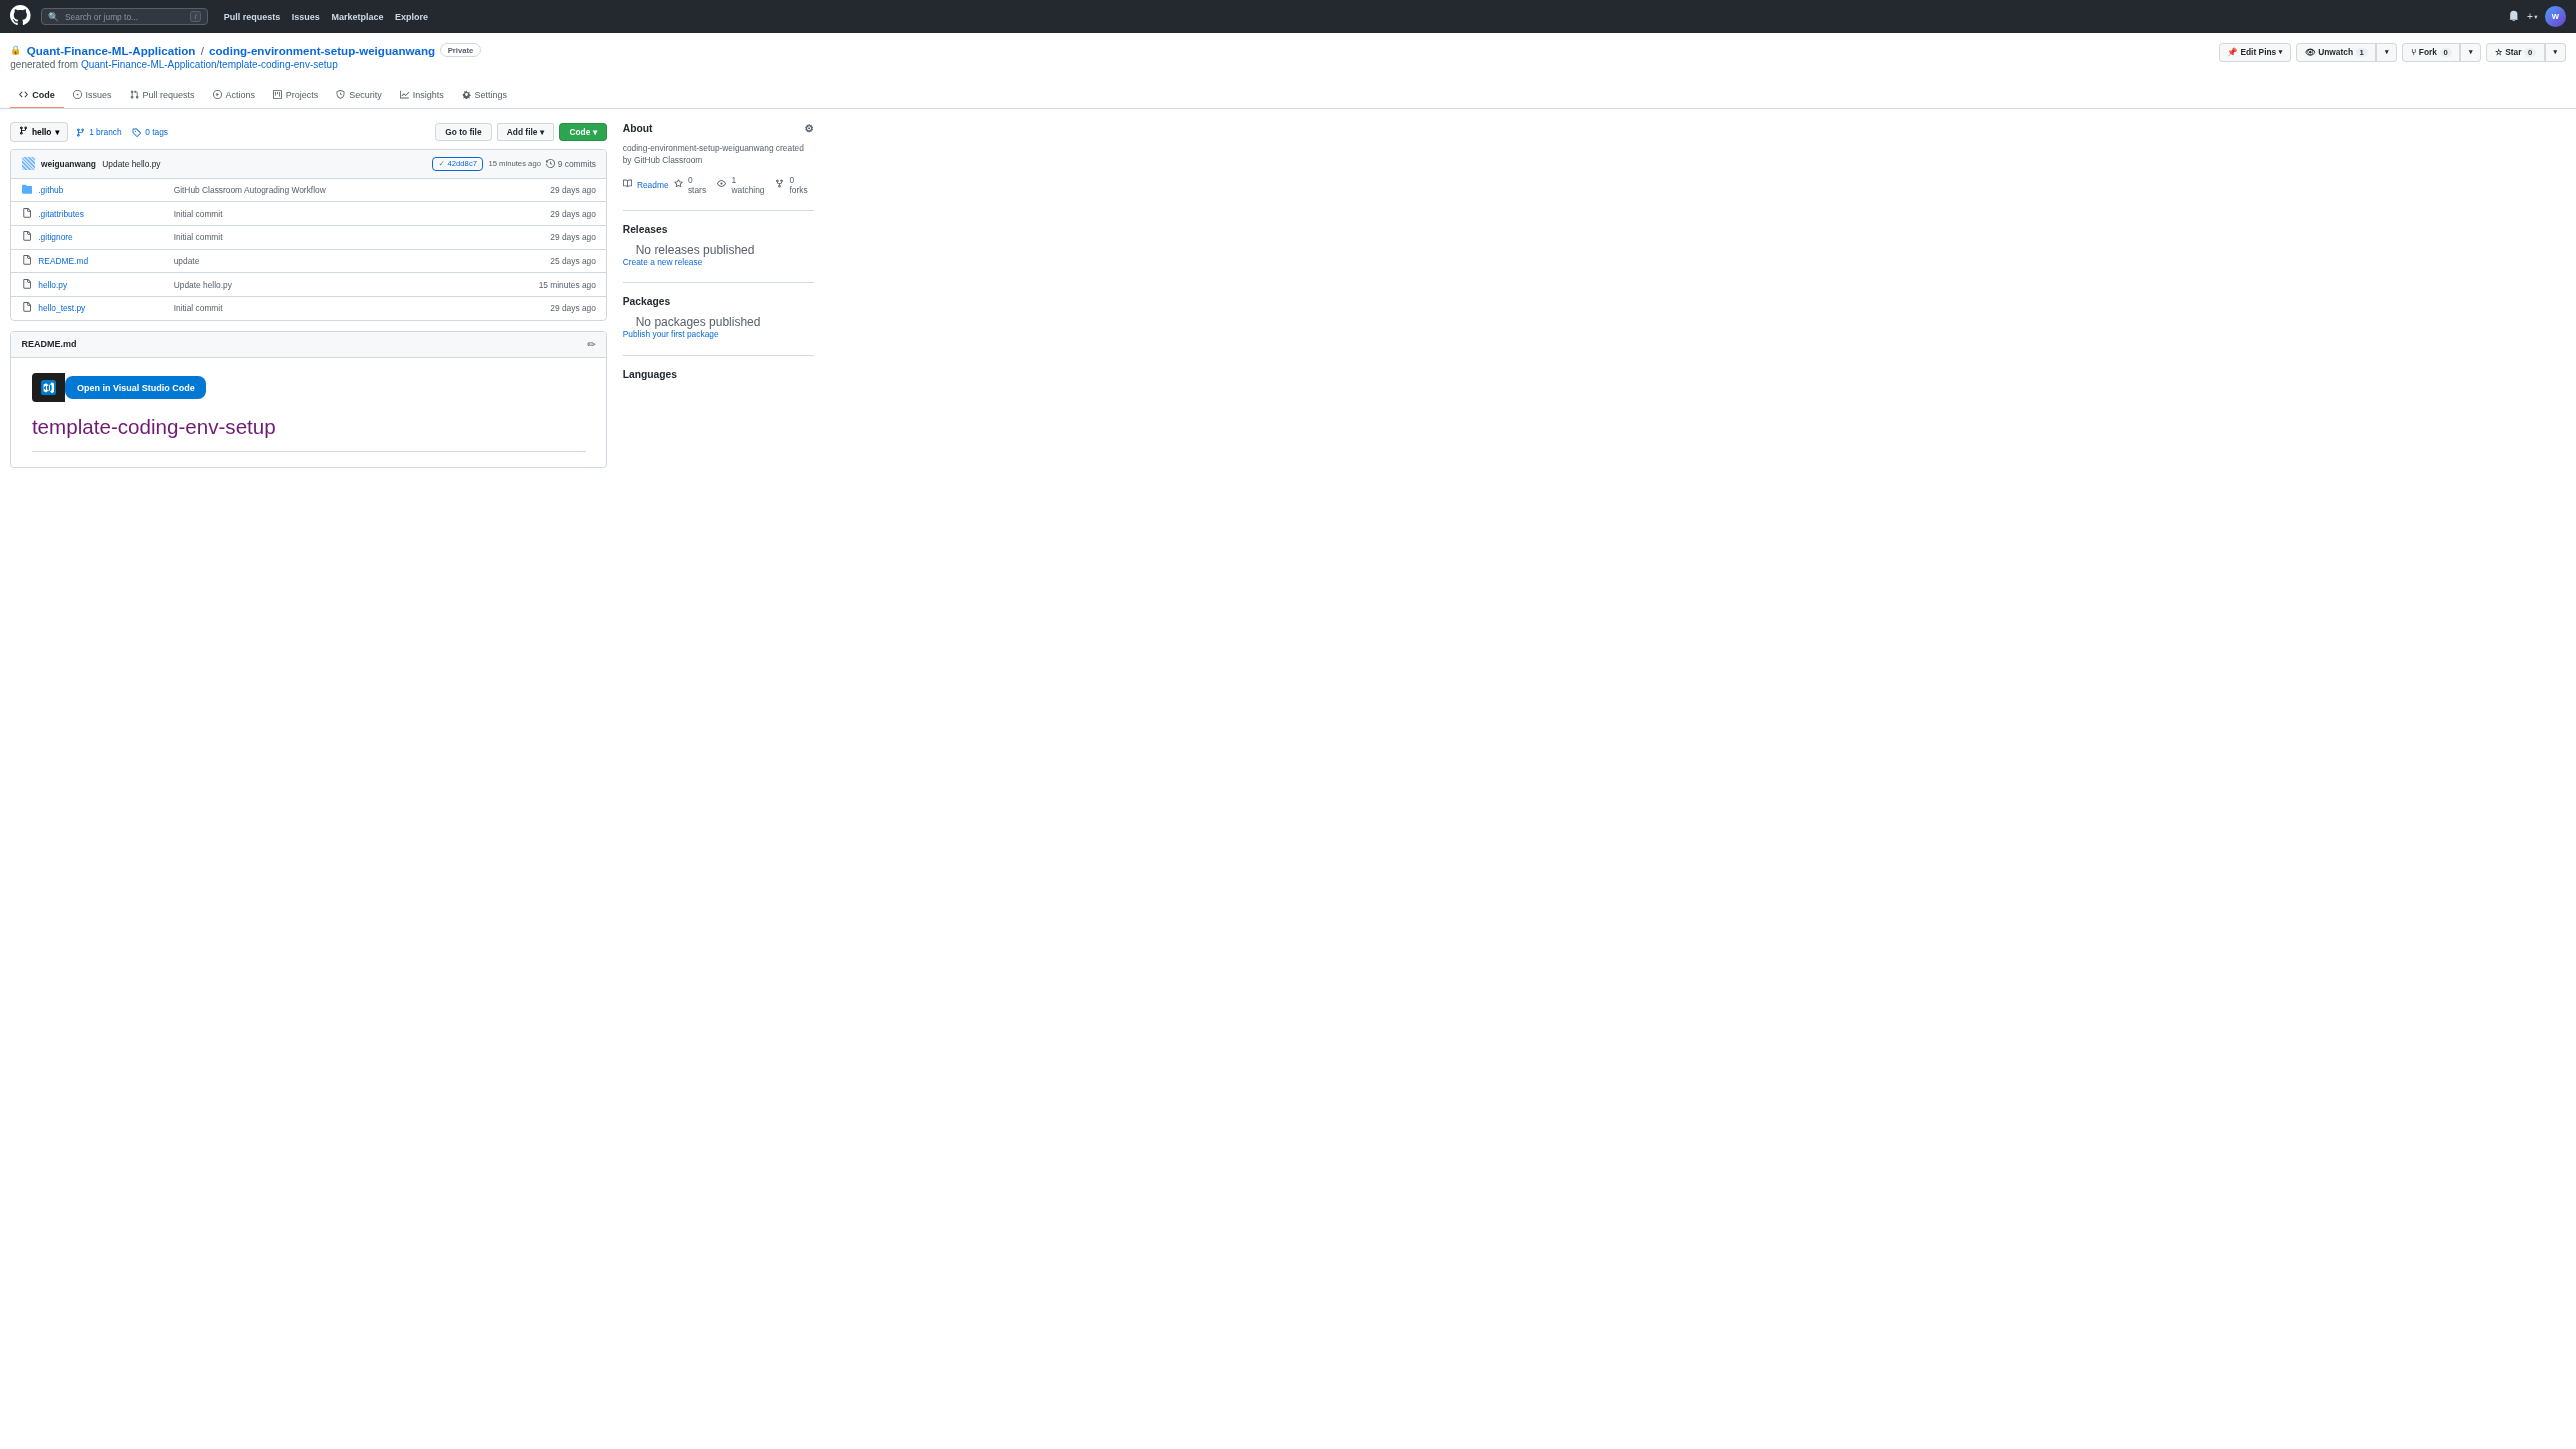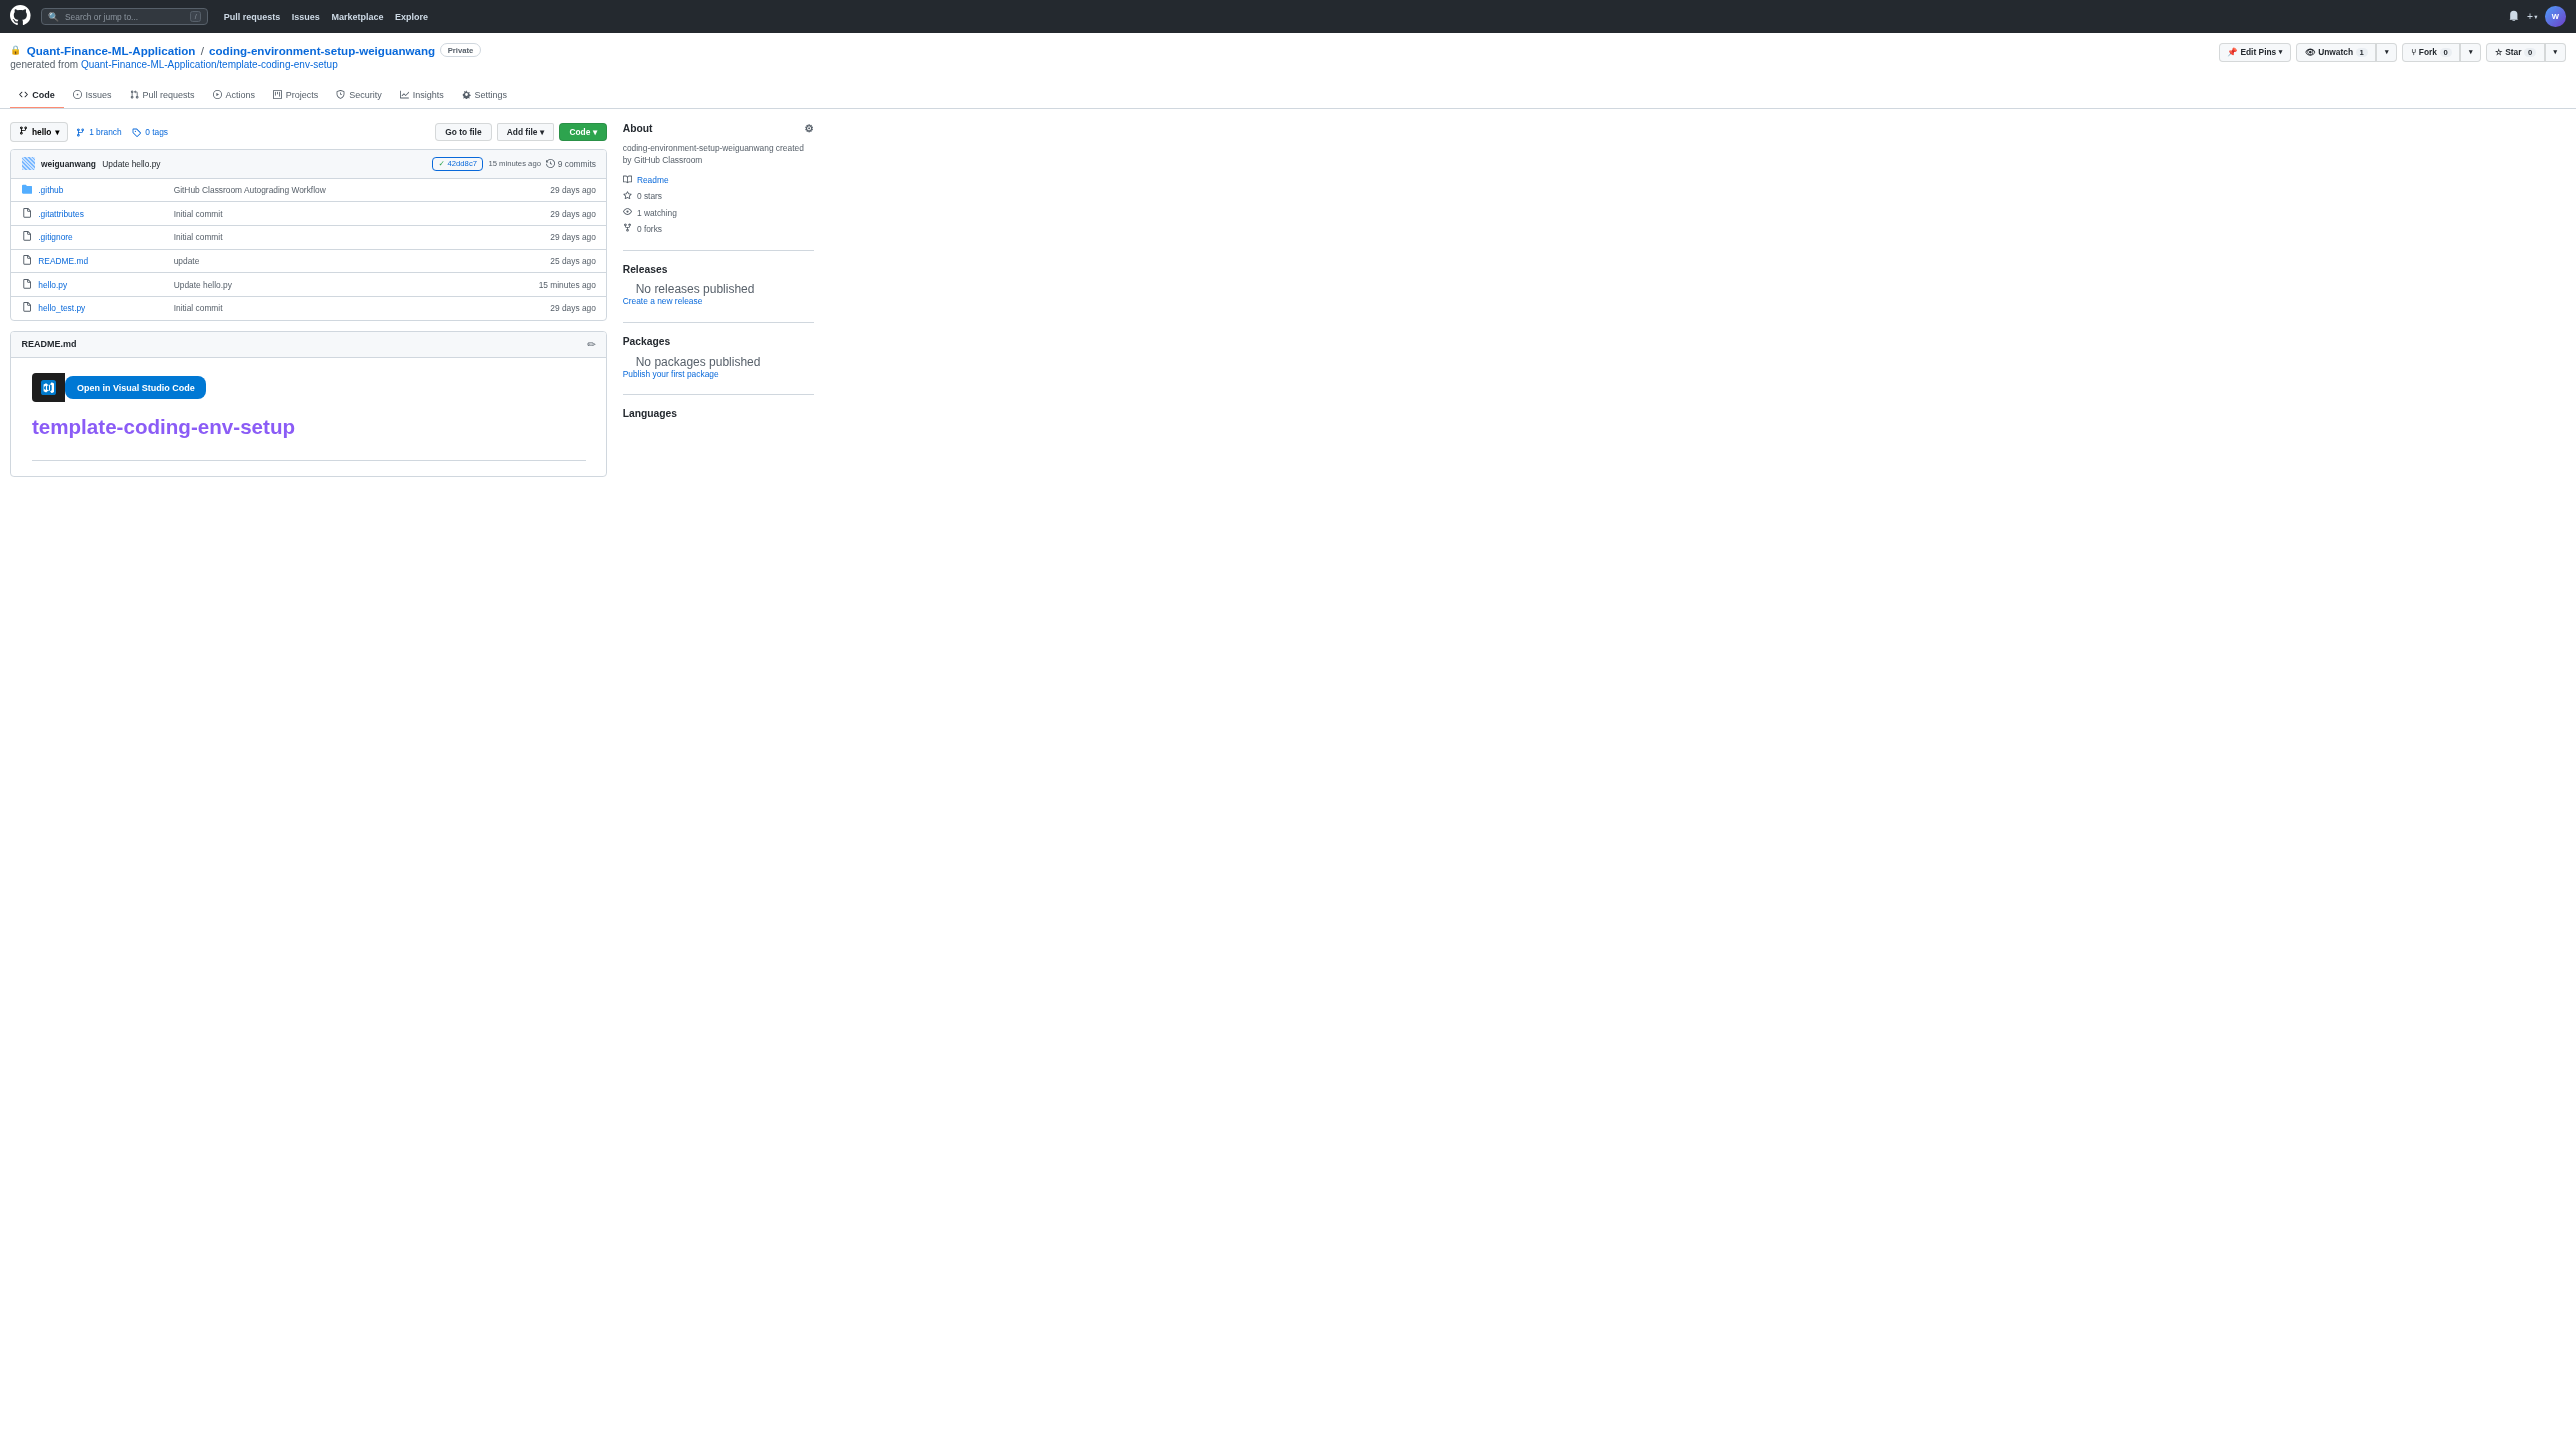--- a/index.html
+++ b/index.html
@@ -286,35 +286,35 @@
       color: #fff; font-size: 9px; font-weight: 900;
     }
     .vscode-text-part {
       background: #0078d4;
       padding: 6.4px 11.6px;
       color: #fff;
       font-size: 9px;
       font-weight: 600;
       border-radius: 8px;
     }
-    .readme-h1 { font-size: 20.6px; font-weight: 700; color: #8b5cf6; border-bottom: 0.6px solid #d0d7de; padding-bottom: 21px; }
+    .readme-h1 { font-size: 20.6px; font-weight: 400; color: #701a75; border-bottom: 0.6px solid #d0d7de; padding-bottom: 12px; }
 
     
     .sidebar { width: 191px; flex-shrink: 0; }
     .sidebar-section { margin-bottom: 15.5px; }
     .sidebar-title {
       font-size: 10.3px;
       font-weight: 600;
       color: #24292f;
       display: flex; align-items: center; justify-content: space-between;
       margin-bottom: 7.7px;
     }
     .sidebar-gear { color: #57606a; cursor: pointer; font-size: 10.3px; }
     .sidebar-desc { font-size: 8.4px; color: #57606a; margin-bottom: 7.7px; line-height: 1.5; }
-    .sidebar-stats { display: flex; flex-direction: column; gap: 5.2px; }
+    .sidebar-stats { display: flex; flex-direction: row; gap: 5.2px; }
     .sidebar-stat { display: flex; align-items: center; gap: 5.2px; font-size: 8.4px; color: #57606a; }
     .sidebar-stat-icon { font-size: 9px; }
     .sidebar-stat a { color: #0969da; text-decoration: none; }
     .sidebar-divider { border: none; border-top: 0.6px solid #d0d7de; margin: 13px 0; }
     .sidebar-link { color: #0969da; text-decoration: none; font-size: 8.4px; }
     .sidebar-muted { color: #57606a; font-size: 12px; padding-left: 13px; }
   </style>
 </head>
 <body>
 

